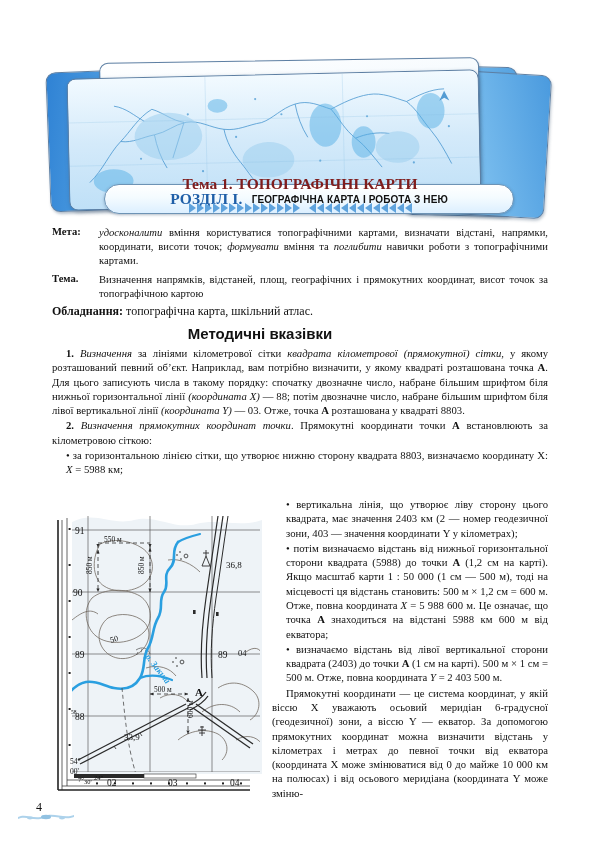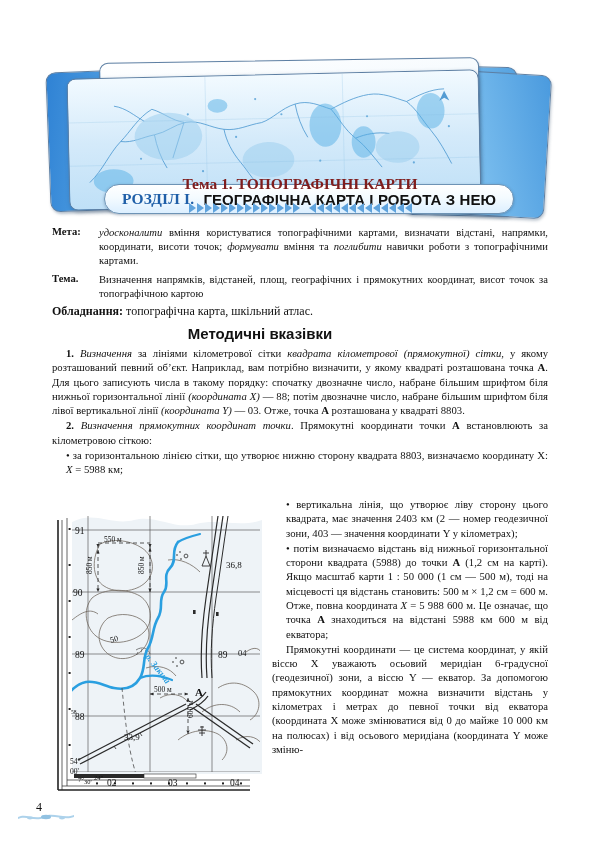--- a/index.html
+++ b/index.html
@@ -59,21 +59,21 @@
     display:flex;align-items:center;justify-content:center;
     box-sizing:border-box;
   }
   .banner-num{
     font-family:"Liberation Serif", serif;
     font-weight:bold;font-size:15.5px;color:#1f5fa8;
     letter-spacing:.2px;margin-right:9px;
   }
   .banner-txt{
     font-family:"Liberation Sans", sans-serif;
-    font-weight:bold;font-size:15px;color:#111;letter-spacing:.1px;
+    font-weight:bold;font-size:10px;color:#111;letter-spacing:.1px;
   }
   
   .topic-title{
     position:absolute;left:0;top:175px;width:600px;text-align:center;
     font-family:"Liberation Serif", serif;font-weight:bold;font-size:15.5px;color:#7f1d1d;
   }
   .subtitle-row{
     position:absolute;left:0;top:198px;width:600px;height:20px;
     display:flex;align-items:center;justify-content:center;gap:9px;
   }
@@ -470,20 +470,21 @@
     <text x="145" y="194" font-family="Liberation Serif, serif" font-size="11" font-weight="bold" fill="#111">А</text>
     <text x="95" y="155" font-family="Liberation Serif, serif" font-size="9" font-style="italic" fill="#2a9fe0" font-weight="bold" transform="rotate(52 95 155)">р. Закша</text>
   </svg>
 </div>
 
 <div class="right-col">
   <p class="para bullet">вертикальна лінія, що утворює ліву сторону цього квадрата, має значення 2403 км (2 — номер геодезичної зони, 403 — значення координати Y у кілометрах);</p>
 
   <p class="para bullet"><span>потім визначаємо відстань від нижньої горизонтальної сторони квадрата (5988) до точки </span><b>А</b><span> (1,2 см на карті). Якщо масштаб карти 1 : 50 000 (1 см — 500 м), тоді на місцевості ця відстань становить: 500 м × 1,2 см = 600 м. Отже, повна координата </span><i>X</i><span> = 5 988 600 м. Це означає, що точка </span><b>А</b><span> знаходиться на відстані 5988 км 600 м від екватора;</span></p>
 
+  <p class="para bullet"><span>визначаємо відстань від лівої вертикальної сторони квадрата (2403) до точки </span><b>А</b><span> (1 см на карті). 500 м × 1 см = 500 м. Отже, повна координата </span><i>Y</i><span> = 2 403 500 м.</span></p>
 
   <p class="para">Прямокутні координати — це система координат, у якій віссю X уважають осьовий меридіан 6-градусної (геодезичної) зони, а віссю Y — екватор. За допомогою прямокутних координат можна визначити відстань у кілометрах і метрах до певної точки від екватора (координата X може змінюватися від 0 до майже 10 000 км на полюсах) і від осьового меридіана (координата Y може зміню-</p>
 </div>
 
 <div class="pagenum">4</div>
 <div class="ornament">
   <svg viewBox="0 0 64 16" width="64" height="16" aria-hidden="true">
     <g fill="#9fcbe8" opacity="0.85">
       <path d="M4,9 C12,5 20,12 30,8 C40,4 50,11 60,7 L60,9 C50,13 40,6 30,10 C20,14 12,7 4,11 Z"></path>
       <ellipse cx="32" cy="9" rx="5" ry="2.2" fill="#7fb8dd"></ellipse>

